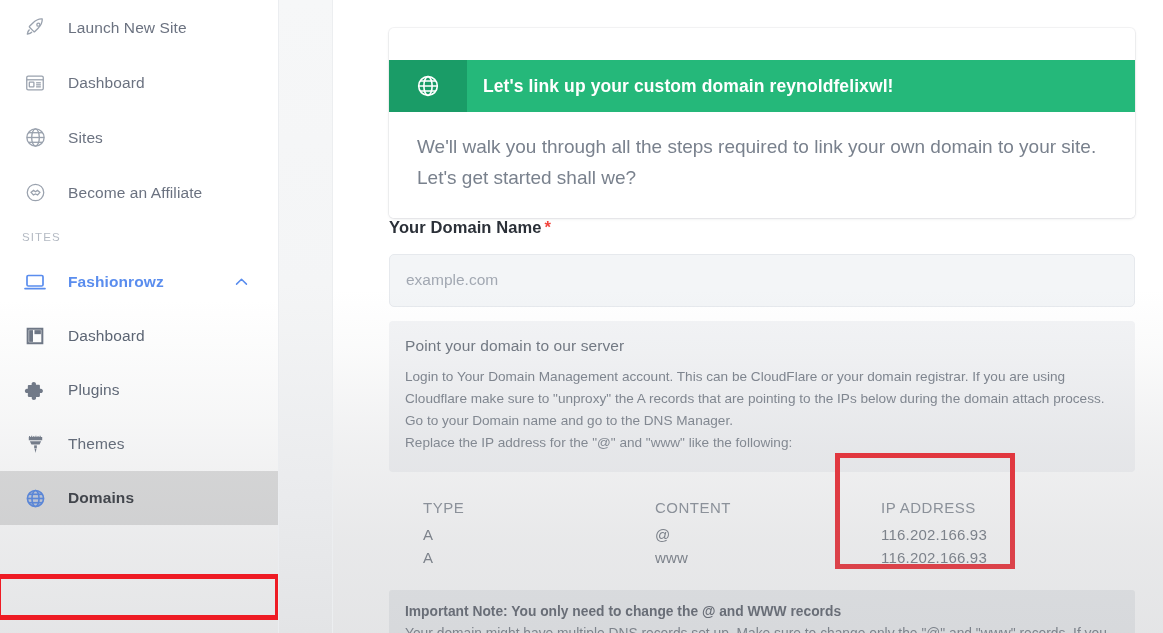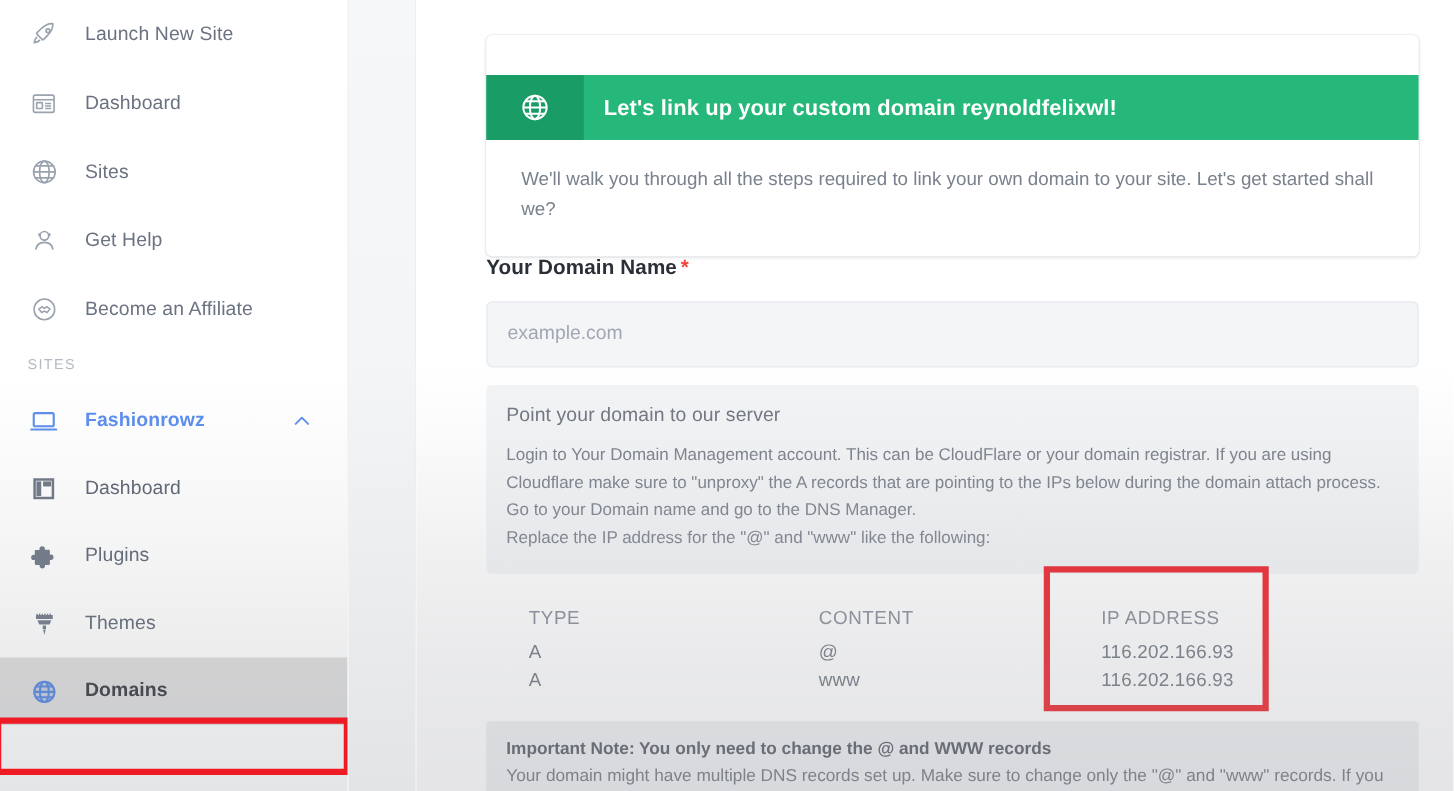--- a/index.html
+++ b/index.html
@@ -194,21 +194,21 @@
     align-items: center;
     padding-left: 16px;
     color: #ffffff;
     font-size: 17.5px;
     font-weight: 700;
     letter-spacing: .1px;
   }
   .banner-body {
     padding: 20px 26px 24px 28px;
     color: #79818d;
-    font-size: 15px;
+    font-size: 19px;
     line-height: 1.62;
     background: #ffffff;
   }
 
   
   .field-label {
     font-size: 16.5px;
     font-weight: 700;
     color: #2b3038;
     letter-spacing: .1px;
@@ -334,31 +334,20 @@
             <circle cx="12" cy="12" r="9"></circle>
             <ellipse cx="12" cy="12" rx="4" ry="9"></ellipse>
             <line x1="3" y1="12" x2="21" y2="12"></line>
             <line x1="4.5" y1="7" x2="19.5" y2="7"></line>
             <line x1="4.5" y1="17" x2="19.5" y2="17"></line>
           </svg>
         </span>
         <span class="nav-label">Sites</span>
       </div>
 
-      <div class="nav-item">
-        <span class="nav-icon">
-          <svg width="23" height="23" viewBox="0 0 24 24" fill="none" stroke="currentColor" stroke-width="1.4" stroke-linecap="round">
-            <circle cx="12" cy="8" r="3.6"></circle>
-            <path d="M5 19c.6-3.6 3.5-5.6 7-5.6s6.4 2 7 5.6"></path>
-            <path d="M7.6 7.6V6.4"></path>
-              <path d="M16.4 7.6V6.4"></path>
-          </svg>
-        </span>
-        <span class="nav-label">Get Help</span>
-      </div>
 
       <div class="nav-item">
         <span class="nav-icon">
           <svg width="23" height="23" viewBox="0 0 24 24" fill="none" stroke="currentColor" stroke-width="1.3" stroke-linecap="round">
             <circle cx="12" cy="12" r="8.6"></circle>
             <path d="M7.4 11.8l2.6-2 2 1.4 2-1.4 2.6 2-2.4 2.8-2.2-1.2-2.2 1.2z"></path>
           </svg>
         </span>
         <span class="nav-label">Become an Affiliate</span>
       </div>

